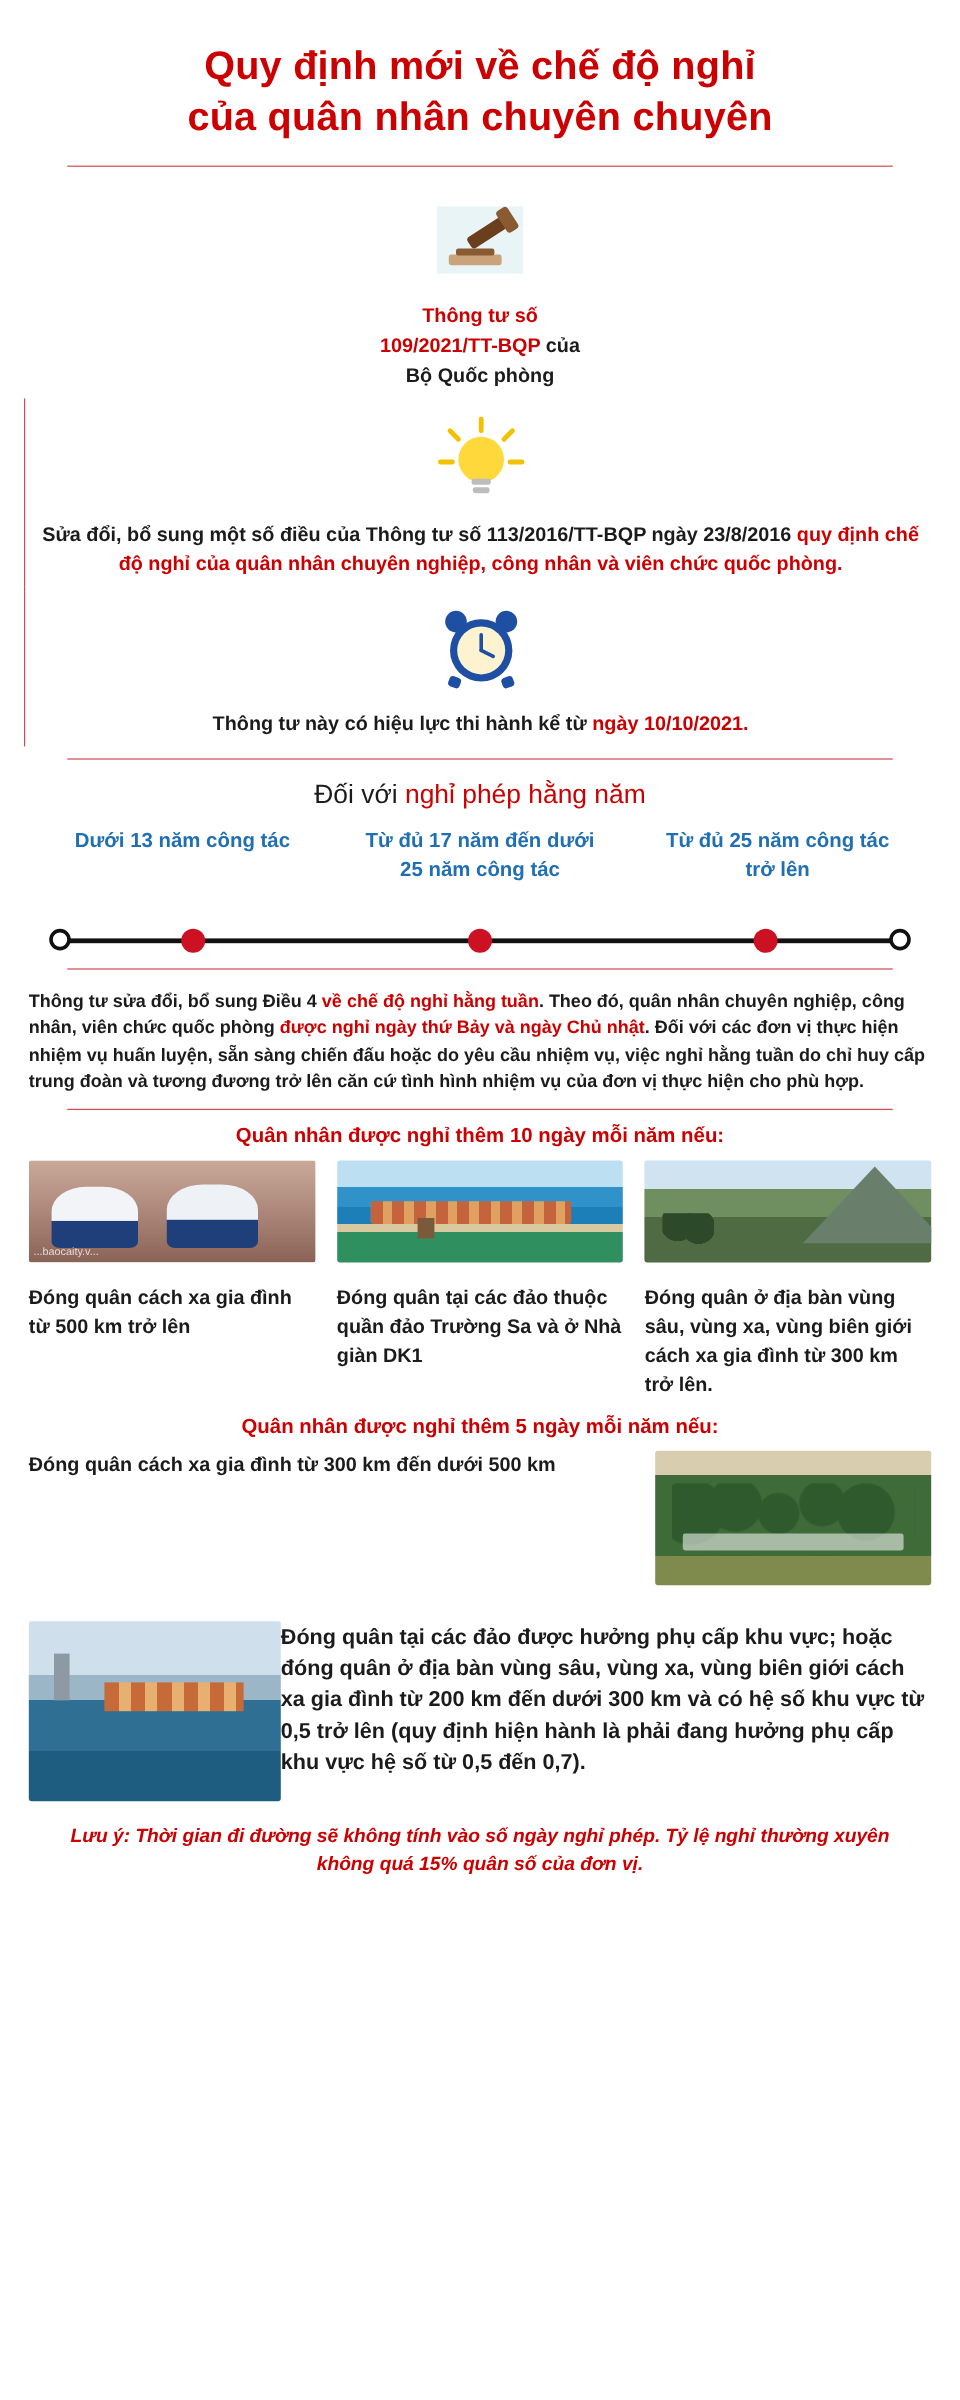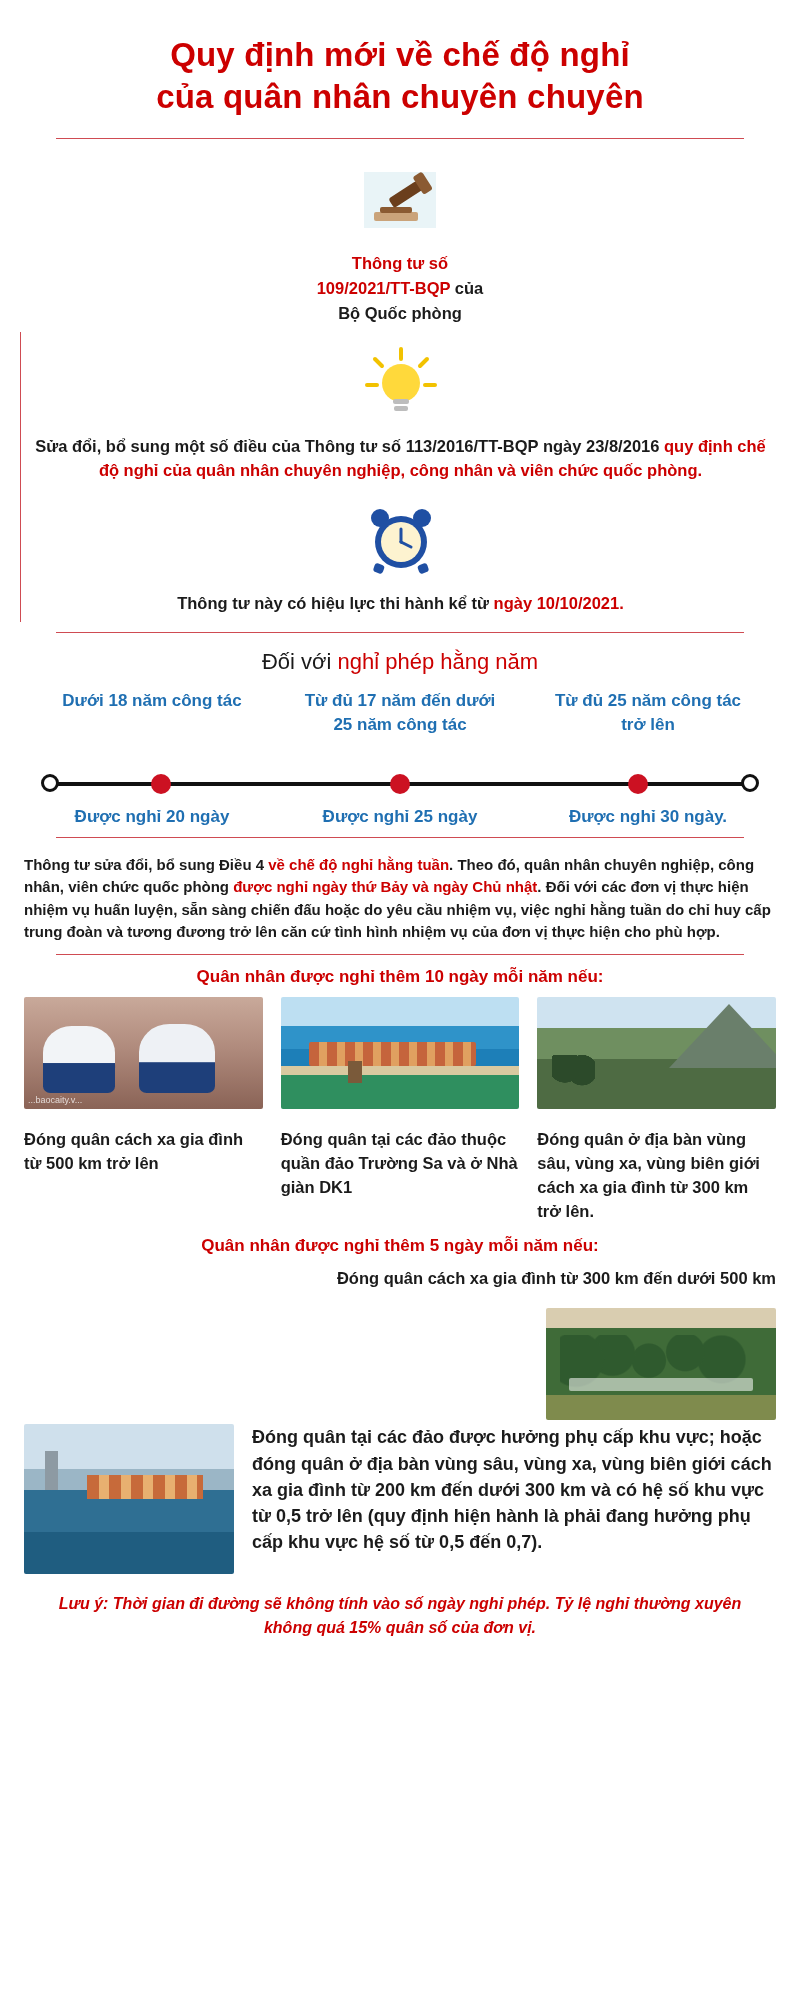--- a/index.html
+++ b/index.html
@@ -142,55 +142,53 @@
     margin: 12px 0 10px 0;
   }
   .cards3 {
     display: flex;
     gap: 18px;
     padding: 0 4px;
   }
   .cards3 .card { flex: 1 1 0; }
   .photo {
     width: 100%;
-    height: 112px;
+    height: 85px;
     border-radius: 2px;
     position: relative;
     overflow: hidden;
   }
   .card-cap {
     margin-top: 19px;
     font-size: 16.5px;
     font-weight: bold;
     line-height: 1.45;
   }
 
   
   .row5 {
     display: flex;
-    align-items: flex-end;
+    align-items: flex-start;
     gap: 18px;
     padding: 0 4px;
     margin-top: 6px;
-    flex-direction: column;
   }
   .row5 .txt {
     flex: 1 1 auto;
     font-size: 16.5px;
     font-weight: bold;
     line-height: 1.5;
   }
   .row5 .ph { width: 230px; }
   .row5 .photo { height: 112px; }
 
   .row6 {
     display: flex;
-    gap: 18px;
     padding: 0 4px;
-    margin-top: 4px;
+    margin-top: 30px;
   }
   .row6 .ph { width: 210px; flex: none; }
   .row6 .photo { height: 150px; }
   .row6 .txt {
     flex: 1 1 auto;
     font-size: 18px;
     font-weight: bold;
     line-height: 1.45;
   }
 
@@ -378,39 +376,34 @@
   </div>
 
   <hr class="hr-red thin">
 
   <div class="section-head">
     <span>Đối với </span><span class="red">nghỉ phép hằng năm</span>
   </div>
 
   <div class="timeline-wrap">
     <div class="tl-labels">
-      <div>Dưới 18 năm công tác</div>
+      <div>Dưới 13 năm công tác</div>
       <div>Từ đủ 17 năm đến dưới 25 năm công tác</div>
       <div>Từ đủ 25 năm công tác trở lên</div>
     </div>
 
     <div class="tl-line">
       <div class="tl-bar"></div>
       <div class="tl-end" style="left:8px;"></div>
       <div class="tl-dot" style="left:16.6%;"></div>
       <div class="tl-dot" style="left:50%;"></div>
       <div class="tl-dot" style="left:83.3%;"></div>
       <div class="tl-end" style="left:calc(100% - 8px);"></div>
     </div>
 
-    <div class="tl-values">
-      <div>Được nghỉ 20 ngày</div>
-      <div>Được nghỉ 25 ngày</div>
-      <div>Được nghỉ 30 ngày.</div>
-    </div>
   </div>
 
   <hr class="hr-red thin">
 
   <div class="para">
     <span>Thông tư sửa đổi, bổ sung Điều 4 </span><span class="red">về chế độ nghỉ hằng tuần</span><span>. Theo đó, quân nhân chuyên nghiệp, công nhân, viên chức quốc phòng </span><span class="red">được nghỉ ngày thứ Bảy và ngày Chủ nhật</span><span>. Đối với các đơn vị thực hiện nhiệm vụ huấn luyện, sẵn sàng chiến đấu hoặc do yêu cầu nhiệm vụ, việc nghỉ hằng tuần do chỉ huy cấp trung đoàn và tương đương trở lên căn cứ tình hình nhiệm vụ của đơn vị thực hiện cho phù hợp.</span>
   </div>
 
   <hr class="hr-red thin">
 

